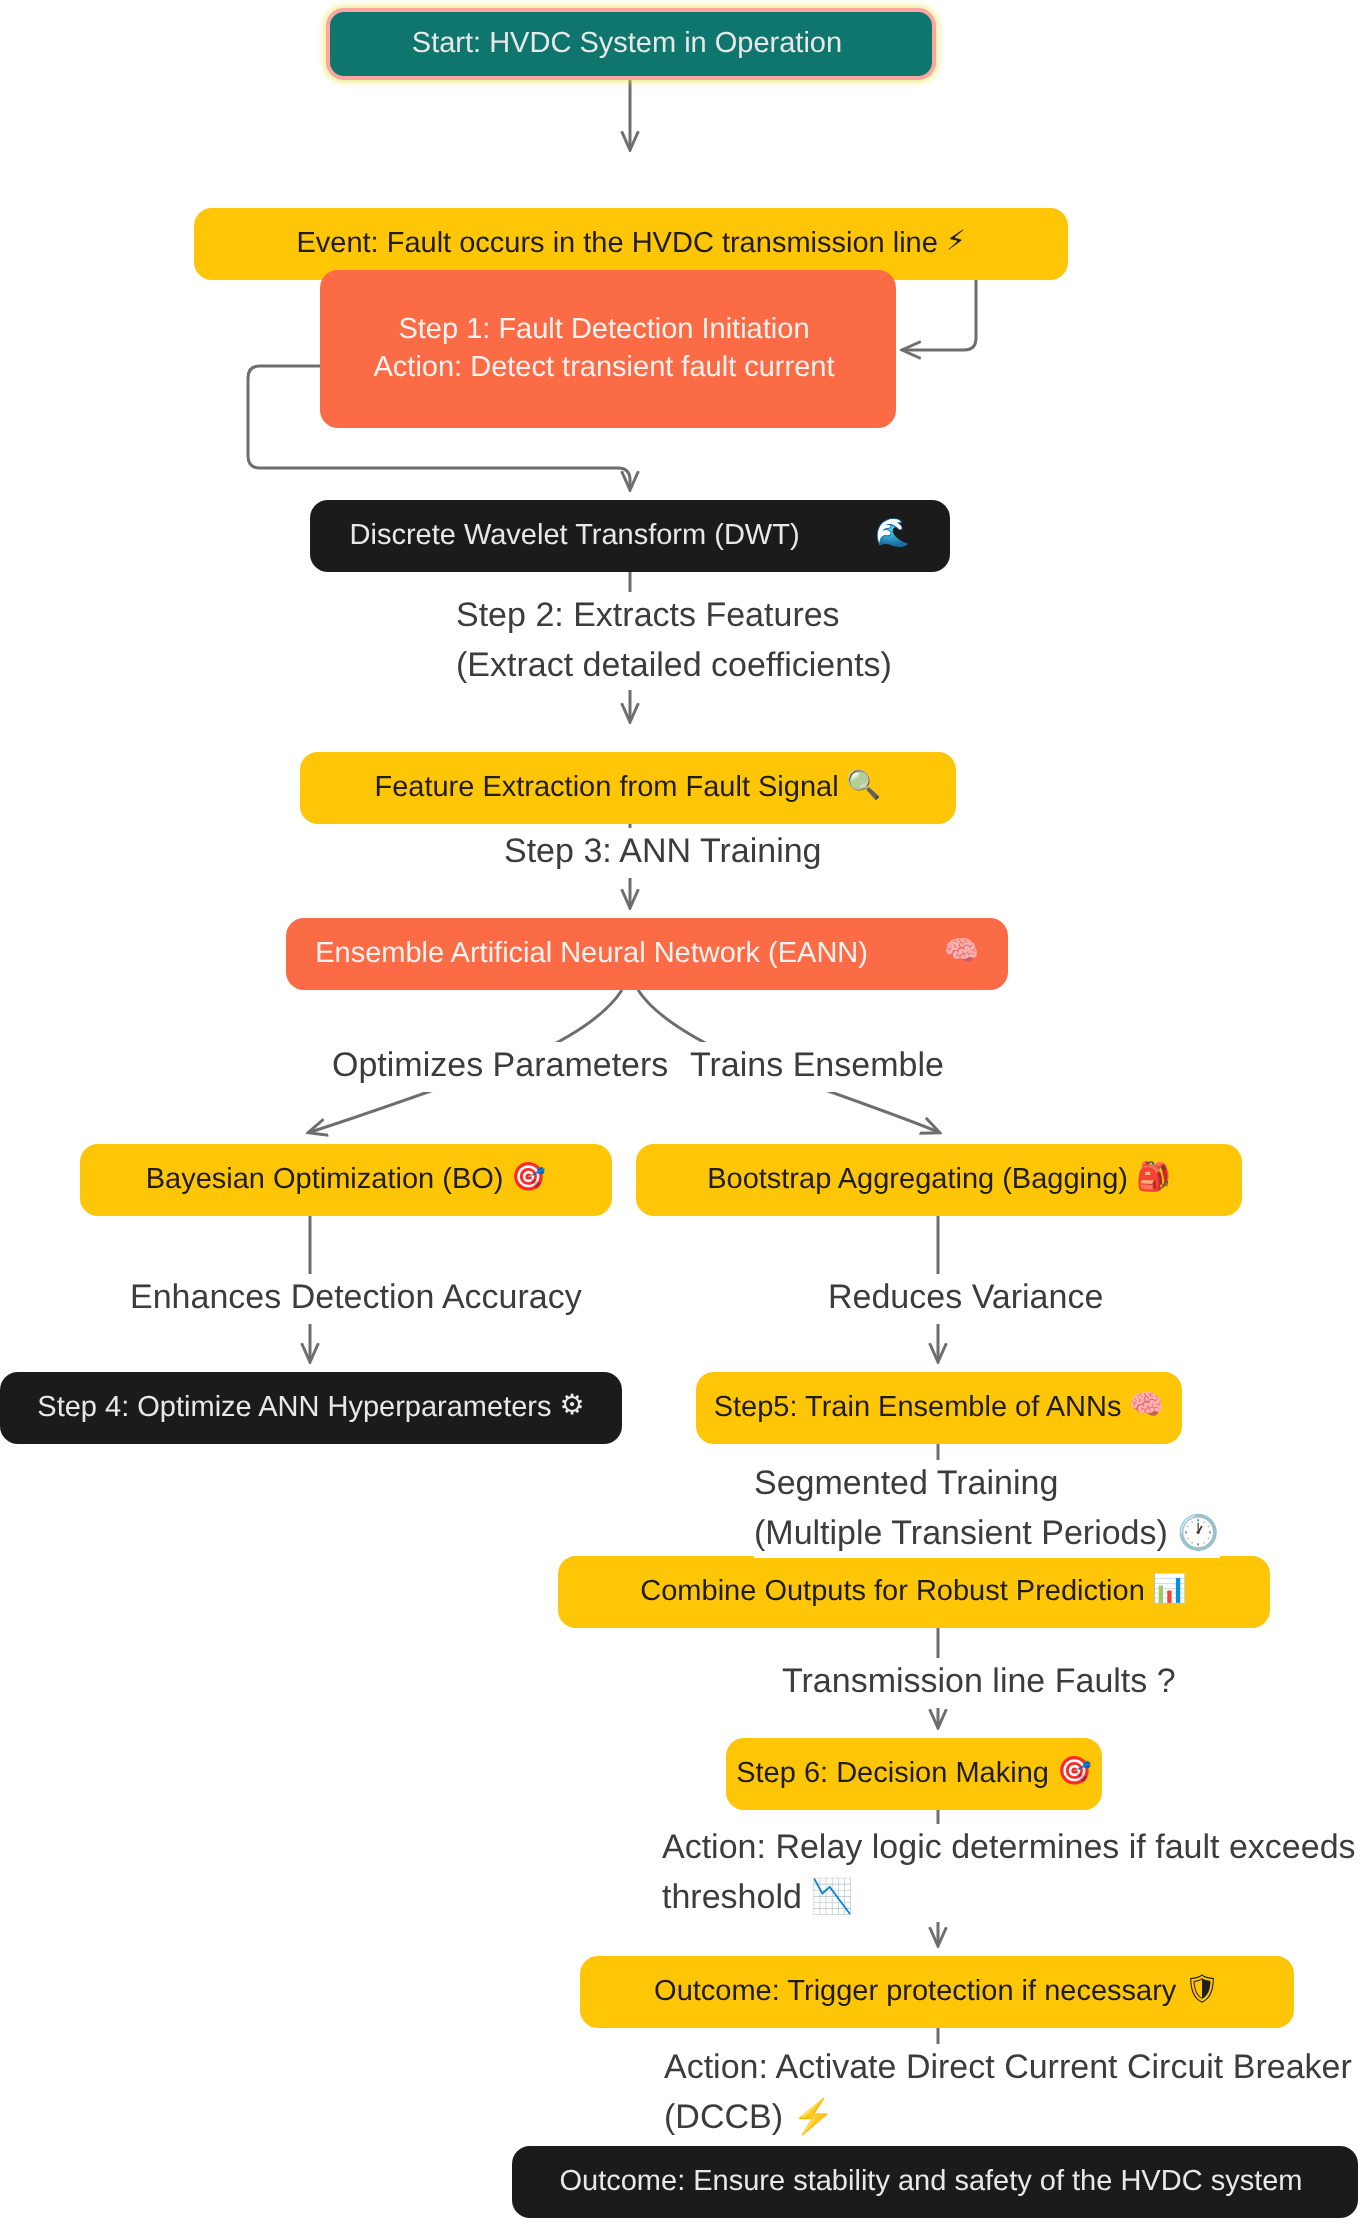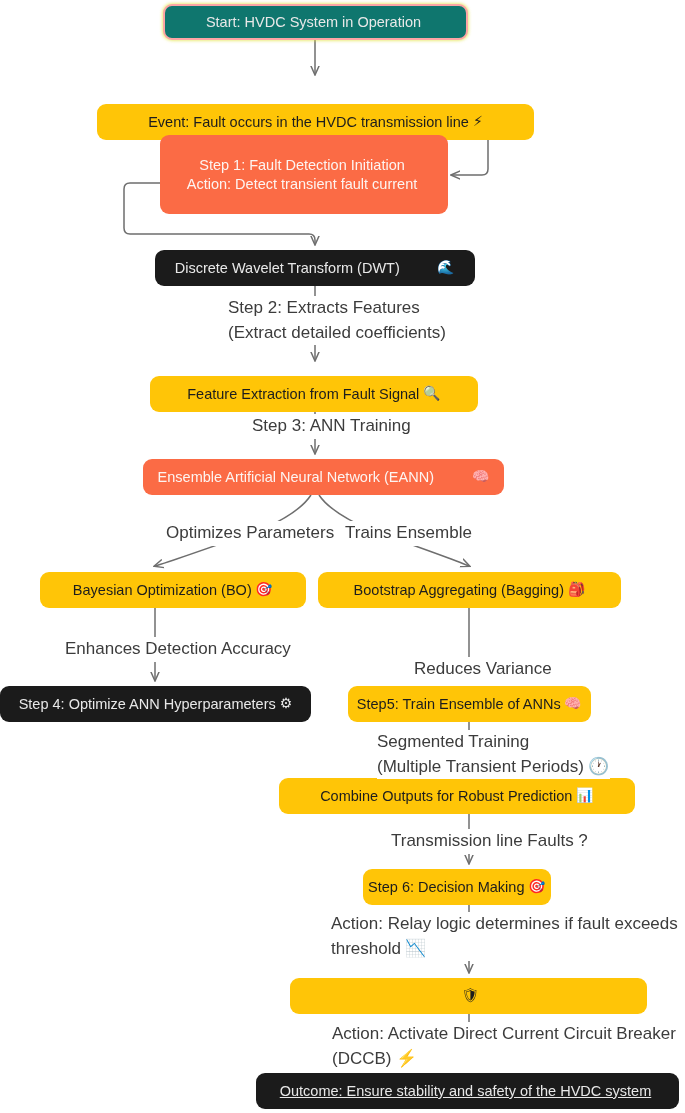--- a/index.html
+++ b/index.html
@@ -135,31 +135,31 @@
   <div class="node node-yellow" style="left: 318px; top: 572px; width: 303px; height: 36px;"><span>Bootstrap Aggregating (Bagging)</span><span class="emoji">🎒</span></div>
 
   <div class="node node-dark" style="left: 0px; top: 686px; width: 311px; height: 36px;"><span>Step 4: Optimize ANN Hyperparameters</span><span class="emoji">⚙</span></div>
 
   <div class="node node-yellow" style="left: 348px; top: 686px; width: 243px; height: 36px; text-align: right;"><span>Step5: Train Ensemble of ANNs</span><span class="emoji">🧠</span></div>
 
   <div class="node node-yellow" style="left: 279px; top: 778px; width: 356px; height: 36px;"><span>Combine Outputs for Robust Prediction</span><span class="emoji">📊</span></div>
 
   <div class="node node-yellow" style="left: 363px; top: 869px; width: 188px; height: 36px;"><span>Step 6: Decision Making</span><span class="emoji">🎯</span></div>
 
-  <div class="node node-yellow" style="left: 290px; top: 978px; width: 357px; height: 36px;"><span class="emoji">🛡</span></div>
+  <div class="node node-yellow" style="left: 290px; top: 978px; width: 357px; height: 36px;"><span>Outcome: Trigger protection if necessary</span><span class="emoji">🛡</span></div>
 
-  <div class="node node-dark" style="left: 256px; top: 1073px; width: 423px; height: 36px; text-decoration: underline;"><span>Outcome: Ensure stability and safety of the HVDC system</span><span class="emoji"></span></div>
+  <div class="node node-dark" style="left: 256px; top: 1073px; width: 423px; height: 36px;"><span>Outcome: Ensure stability and safety of the HVDC system</span><span class="emoji"></span></div>
 
   <div class="edge-label" style="left: 228px; top: 296px; visibility: visible;">Step 2: Extracts Features
 (Extract detailed coefficients)</div>
   <div class="edge-label" style="left: 252px; top: 414px; visibility: visible;">Step 3: ANN Training</div>
   <div class="edge-label" style="left: 166px; top: 521px; visibility: visible;">Optimizes Parameters</div>
   <div class="edge-label" style="left: 345px; top: 521px; visibility: visible;">Trains Ensemble</div>
   <div class="edge-label" style="left: 65px; top: 637px; visibility: visible;">Enhances Detection Accuracy</div>
-  <div class="edge-label" style="left: 414px; top: 637px; visibility: visible; margin-top: 20px;">Reduces Variance</div>
+  <div class="edge-label" style="left: 414px; top: 637px; visibility: visible;">Reduces Variance</div>
   <div class="edge-label" style="left: 377px; top: 730px; visibility: visible;">Segmented Training
 (Multiple Transient Periods) 🕐</div>
   <div class="edge-label" style="left: 331px; top: 912px; visibility: visible;">Action: Relay logic determines if fault exceeds
 threshold 📉</div>
   <div class="edge-label" style="left: 391px; top: 829px; visibility: visible;">Transmission line Faults ?</div>
   <div class="edge-label" style="left: 332px; top: 1022px; visibility: visible;">Action: Activate Direct Current Circuit Breaker
 (DCCB) ⚡</div>
 
 </div>
 

